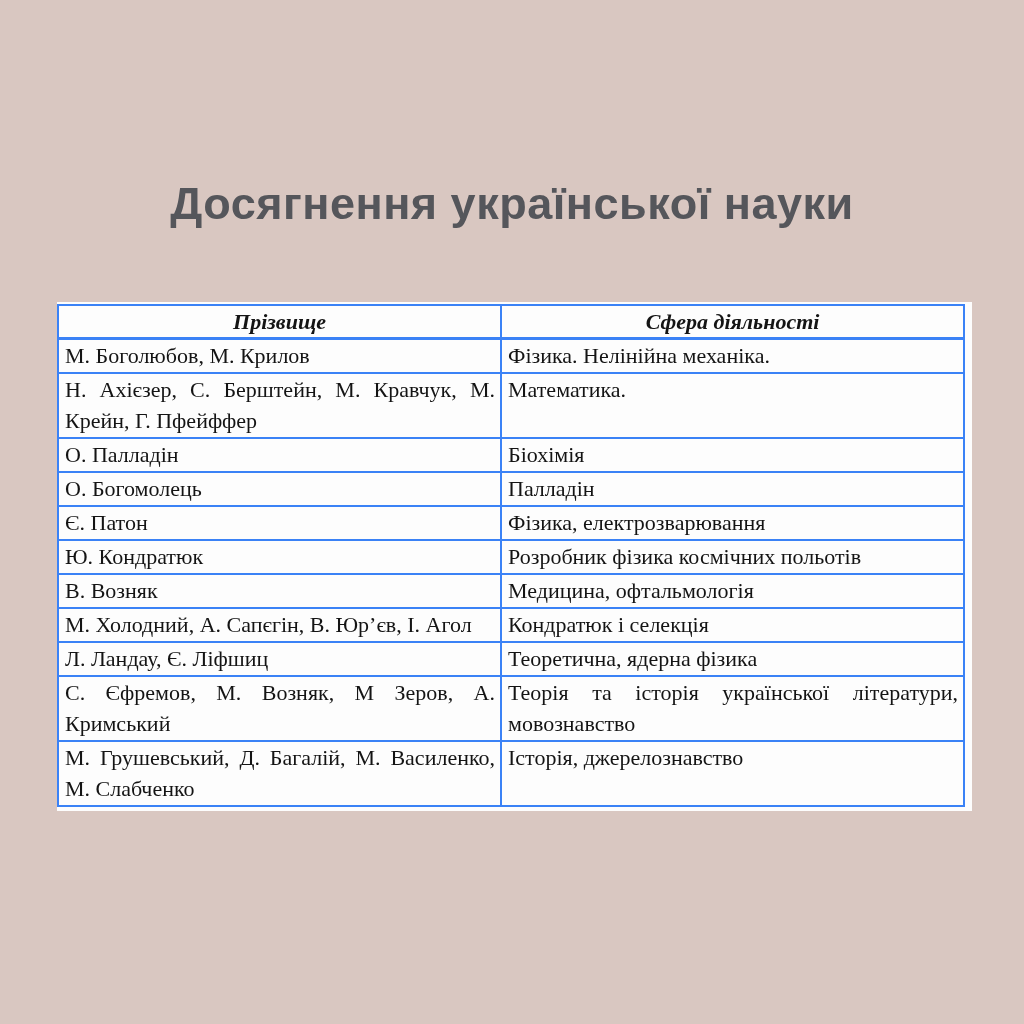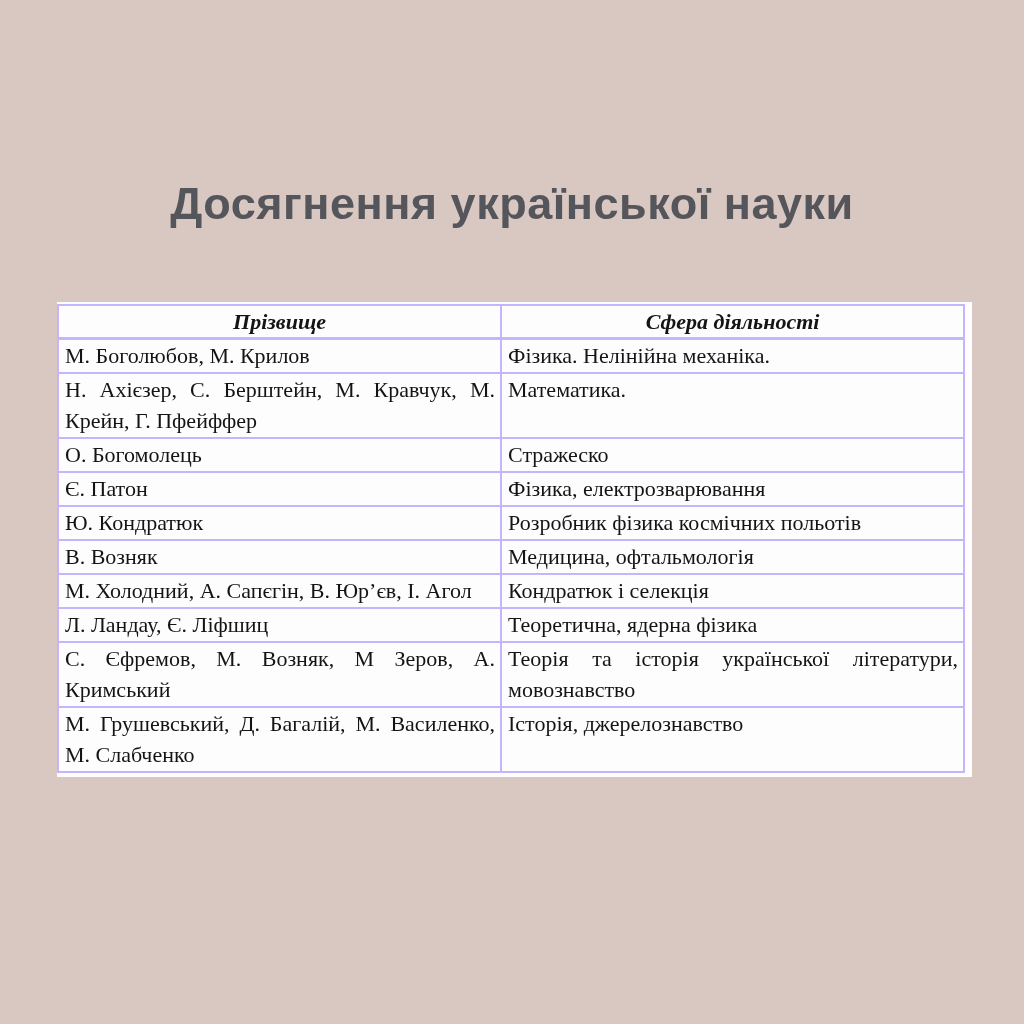--- a/index.html
+++ b/index.html
@@ -43,21 +43,21 @@
     border-collapse: collapse;
     width: 906px;
     table-layout: fixed;
     background: #fdfdfd;
     color: #141414;
     font-size: 22px;
     line-height: 31px;
   }
   table.sci-table th,
   table.sci-table td {
-    border: 2px solid #c4b5fd;
+    border: 2px solid #3b82f6;
     vertical-align: top;
     padding: 0 5px 1px 6px;
     overflow: hidden;
   }
   table.sci-table th {
     font-weight: 700;
     font-style: italic;
     text-align: center;
     height: 31px;
     border-bottom-width: 3px;
@@ -93,24 +93,28 @@
           <tr>
             <td class="cell name">М. Боголюбов, М. Крилов</td>
             <td class="cell field">Фізика. Нелінійна механіка.</td>
           </tr>
 
           <tr>
             <td class="cell name">Н. Ахієзер, С. Берштейн, М. Кравчук, М. Крейн, Г. Пфейффер</td>
             <td class="cell field">Математика.</td>
           </tr>
 
+          <tr>
+            <td class="cell name">О. Палладін</td>
+            <td class="cell field">Біохімія</td>
+          </tr>
 
           <tr>
             <td class="cell name">О. Богомолець</td>
-            <td class="cell field">Стражеско</td>
+            <td class="cell field">Палладін</td>
           </tr>
 
           <tr>
             <td class="cell name">Є. Патон</td>
             <td class="cell field">Фізика, електрозварювання</td>
           </tr>
 
           <tr>
             <td class="cell name">Ю. Кондратюк</td>
             <td class="cell field">Розробник фізика космічних польотів</td>

